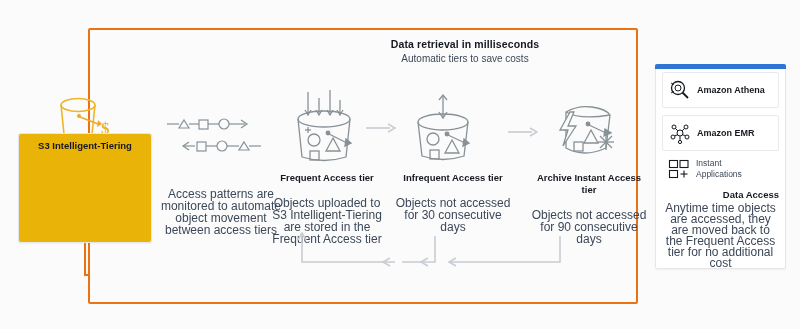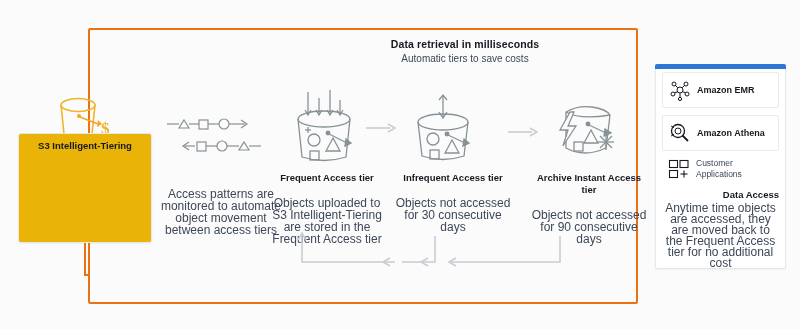--- a/index.html
+++ b/index.html
@@ -223,60 +223,60 @@
       <path d="M270 22 L270 48 L160 48"></path>
       <path d="M166 44 L159 48 L166 52"></path>
     </g>
   </svg>
 
   <div class="side-panel">
     <div class="panel-bar"></div>
 
     <div class="svc-card">
       <svg class="svc-icon" viewBox="0 0 22 22">
+        <circle cx="9" cy="9" r="6.5" fill="none" stroke="#16191f" stroke-width="1.3"></circle>
+        <circle cx="9" cy="9" r="3" fill="none" stroke="#16191f" stroke-width="1"></circle>
+        <line x1="13.5" y1="13.5" x2="19" y2="19" stroke="#16191f" stroke-width="1.8"></line>
+        <line x1="2" y1="4" x2="5" y2="5.5" stroke="#16191f" stroke-width=".9"></line>
+        <line x1="2" y1="14" x2="5" y2="12.5" stroke="#16191f" stroke-width=".9"></line>
+      </svg>
+      <span class="svc-label">Amazon Athena</span>
+    </div>
+
+    <div class="svc-card">
+      <svg class="svc-icon" viewBox="0 0 22 22">
         <g stroke="#16191f" stroke-width="1" fill="none">
           <circle cx="11" cy="11" r="3"></circle>
           <circle cx="5" cy="5" r="2"></circle>
           <circle cx="17" cy="5" r="2"></circle>
           <circle cx="4" cy="15" r="2"></circle>
           <circle cx="18" cy="15" r="2"></circle>
           <circle cx="11" cy="20" r="1.6"></circle>
           <line x1="8.8" y1="8.8" x2="6.3" y2="6.3"></line>
           <line x1="13.2" y1="8.8" x2="15.6" y2="6.3"></line>
           <line x1="8.6" y1="13" x2="5.6" y2="13.6"></line>
           <line x1="13.6" y1="12.8" x2="16.4" y2="13.6"></line>
           <line x1="11" y1="14" x2="11" y2="18.4"></line>
         </g>
       </svg>
       <span class="svc-label">Amazon EMR</span>
     </div>
 
-    <div class="svc-card">
-      <svg class="svc-icon" viewBox="0 0 22 22">
-        <circle cx="9" cy="9" r="6.5" fill="none" stroke="#16191f" stroke-width="1.3"></circle>
-        <circle cx="9" cy="9" r="3" fill="none" stroke="#16191f" stroke-width="1"></circle>
-        <line x1="13.5" y1="13.5" x2="19" y2="19" stroke="#16191f" stroke-width="1.8"></line>
-        <line x1="2" y1="4" x2="5" y2="5.5" stroke="#16191f" stroke-width=".9"></line>
-        <line x1="2" y1="14" x2="5" y2="12.5" stroke="#16191f" stroke-width=".9"></line>
-      </svg>
-      <span class="svc-label">Amazon Athena</span>
-    </div>
-
     <div class="cust-row">
       <svg class="svc-icon" viewBox="0 0 22 22">
         <g stroke="#16191f" stroke-width="1.1" fill="none">
           <rect x="1.5" y="2.5" width="8" height="7"></rect>
           <rect x="12" y="2.5" width="8" height="7"></rect>
           <rect x="1.5" y="12.5" width="8" height="7"></rect>
           <line x1="16" y1="12.5" x2="16" y2="19.5"></line>
           <line x1="12.5" y1="16" x2="19.5" y2="16"></line>
         </g>
       </svg>
       <div>
-        <div class="cust-text">Customer</div>
+        <div class="cust-text">Instant</div>
         <div class="cust-text">Applications</div>
       </div>
     </div>
 
     <div class="data-access">
       <div class="da-title">Data Access</div>
       <div class="da-desc">Anytime time objects are accessed, they are moved back to the Frequent Access tier for no additional cost</div>
     </div>
   </div>
 

